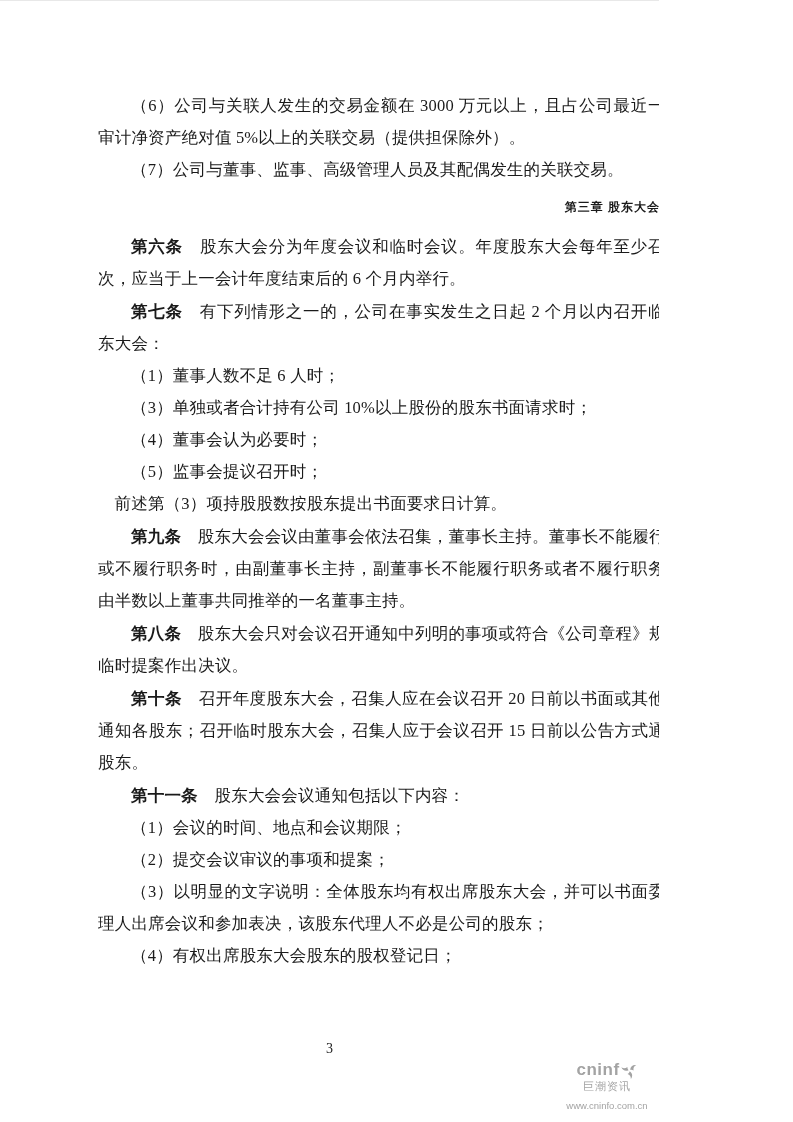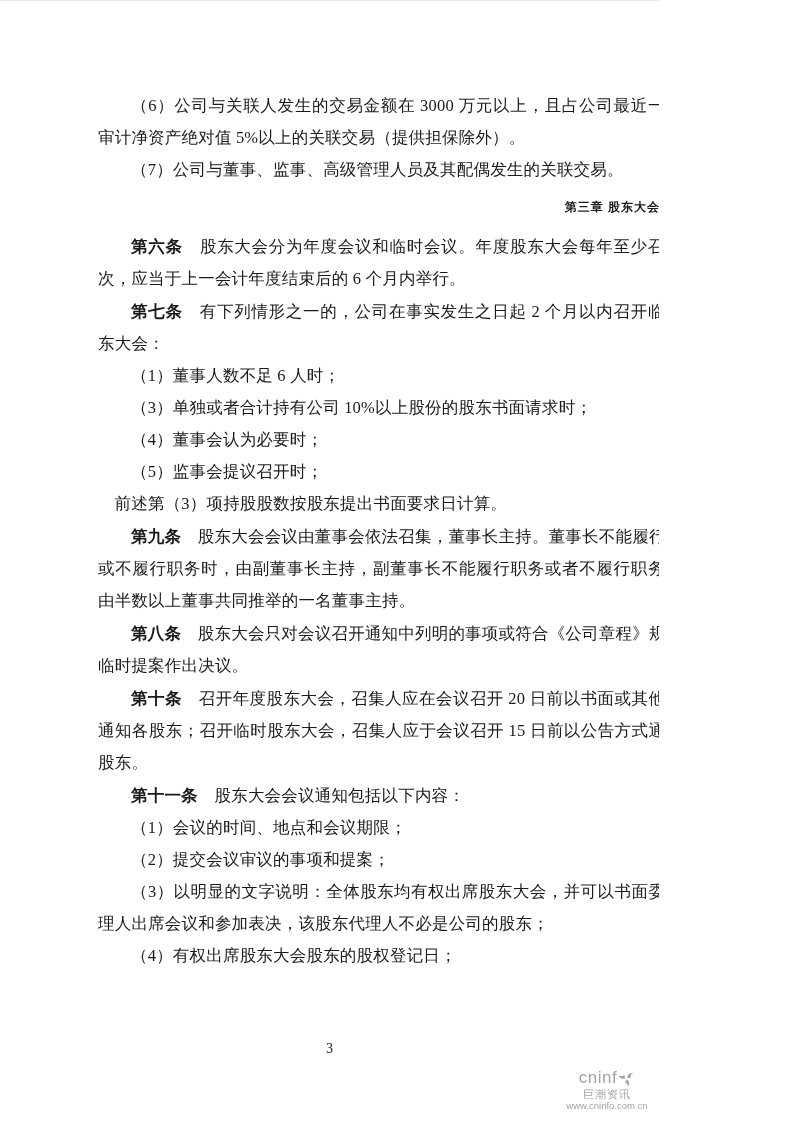--- a/index.html
+++ b/index.html
@@ -68,36 +68,36 @@
     color: #a3a3a3;
     font-family: "Liberation Sans", "DejaVu Sans", sans-serif;
     line-height: 1.1;
   }
   .wm-row {
     display: flex;
     align-items: center;
     gap: 1px;
   }
   .wm-brand {
-    font-weight: normal;
+    font-weight: bold;
     font-size: 17px;
     letter-spacing: 0.5px;
   }
   .wm-icon svg {
     display: block;
   }
   .wm-cn {
     font-size: 11px;
     letter-spacing: 1px;
     margin-top: 1px;
   }
   .wm-url {
     font-size: 9.5px;
     white-space: nowrap;
-    margin-top: 0;
+    margin-top: 8px;
   }
 </style>
 </head>
 <body>
 
 <div class="page">
 
   <div class="content">
       <p class="para"><span>（6）公司与关联人发生的交易金额在 3000 万元以上，且占公司最近一期经审计净资产绝对值 5%以上的关联交易（提供担保除外）。</span></p>
       <p class="para"><span>（7）公司与董事、监事、高级管理人员及其配偶发生的关联交易。</span></p>

